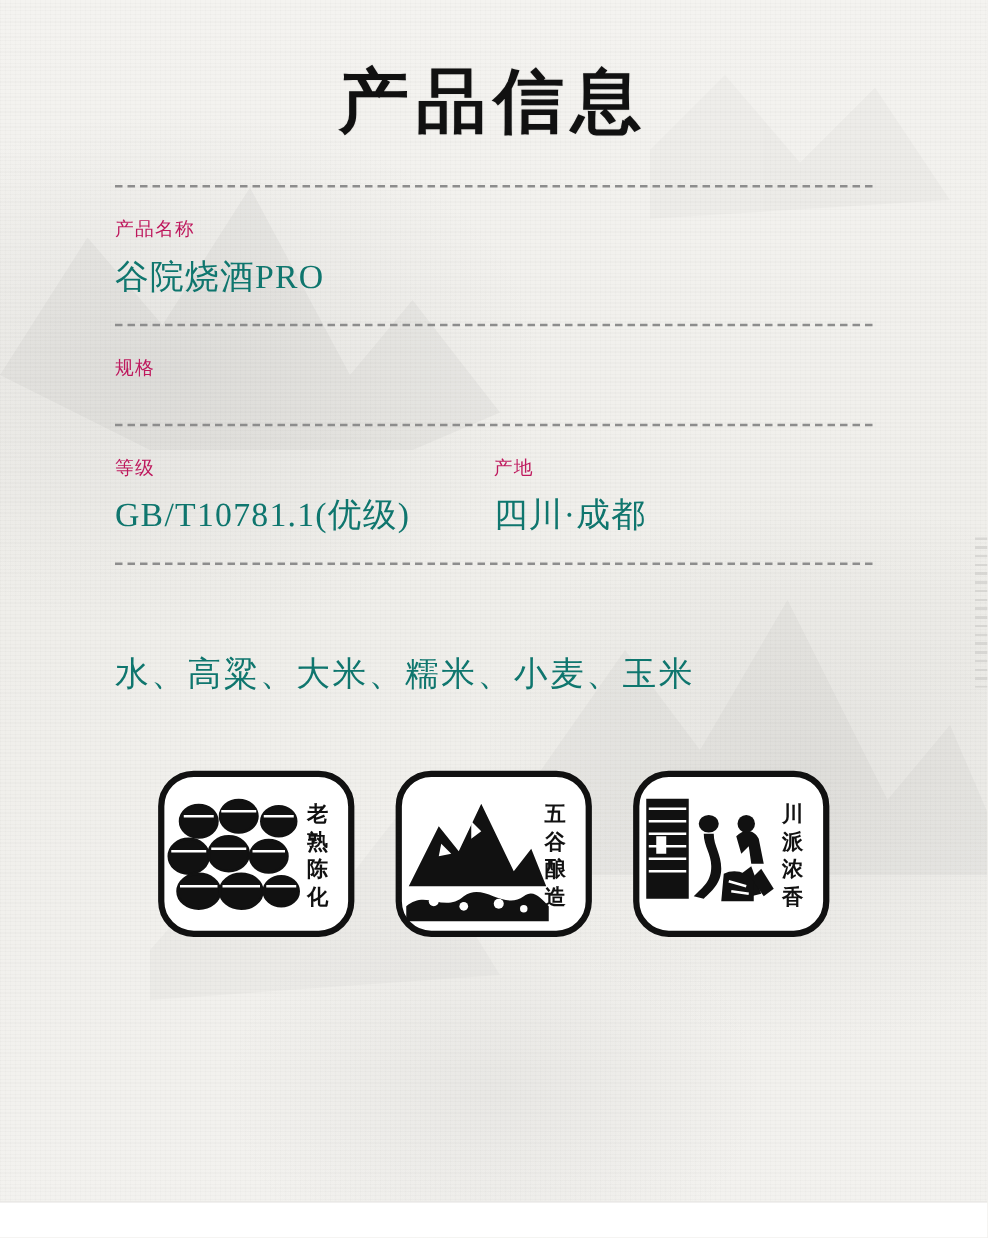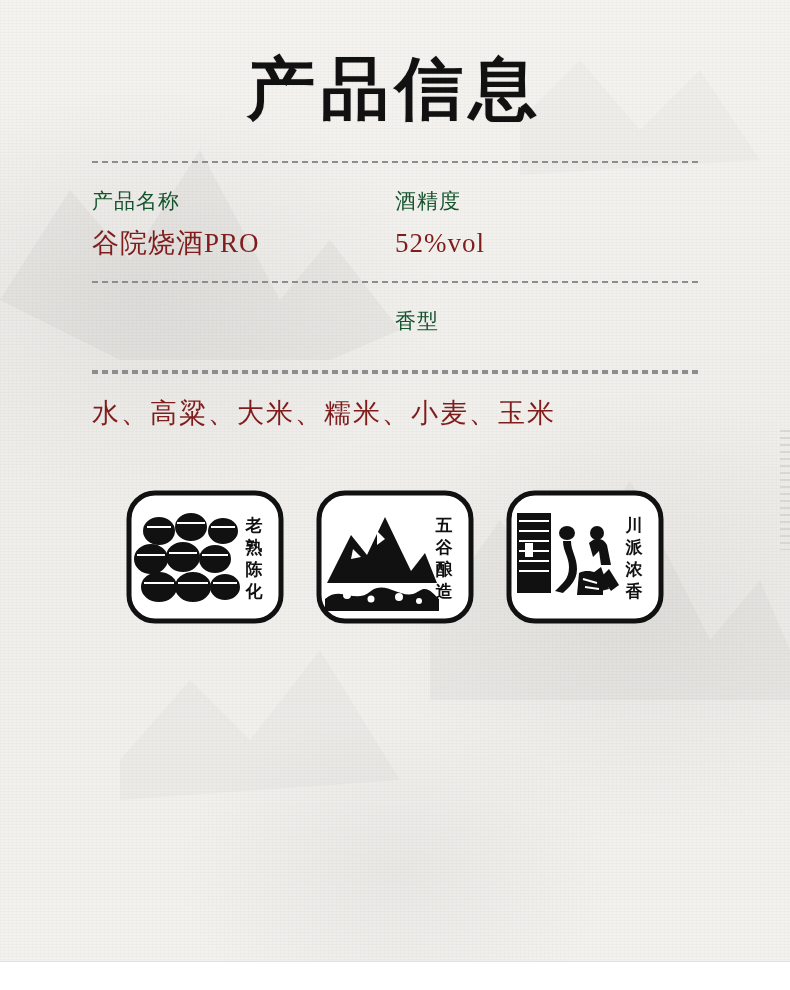--- a/index.html
+++ b/index.html
@@ -43,21 +43,21 @@
   }
 
   .sheet {
     position: absolute;
     inset: 0;
     z-index: 5;
   }
 
   .title {
     text-align: center;
-    font-size: 68px;
+    font-size: 56px;
     letter-spacing: 6px;
     font-weight: 700;
     padding-top: 52px;
     line-height: 1.1;
     color: #111;
     text-shadow: 0 0 1px rgba(0,0,0,0.25);
   }
 
   .table {
     margin: 34px 92px 0 92px;
@@ -73,33 +73,34 @@
     padding: 24px 0 22px 0;
   }
   .cell {
     flex: 0 0 50%;
     padding-right: 12px;
     box-sizing: border-box;
   }
   .cell.wide { flex: 0 0 100%; }
 
   .label {
-    font-size: 21px;
-    color: #14532d;
+    font-size: 15px;
+    color: #be185d;
     letter-spacing: 1px;
     margin-bottom: 13px;
   }
   .value {
     font-size: 27px;
-    color: #7f1d1d;
+    color: #0f766e;
     letter-spacing: 1px;
     line-height: 1.15;
   }
   .value.spread {
     letter-spacing: 2px;
+    margin-top: 48px;
   }
 
   
   .badges {
     display: flex;
     justify-content: center;
     gap: 30px;
     margin-top: 36px;
   }
   .badge {
@@ -149,36 +150,42 @@
   <div class="title">产品信息</div>
 
   <div class="table">
 
     <div class="divider"></div>
     <div class="row">
       <div class="cell">
         <div class="label">产品名称</div>
         <div class="value">谷院烧酒PRO</div>
       </div>
-      <div class="cell">
-        <div class="label">酒精度</div>
-        <div class="value">52%vol</div>
-      </div>
-    </div>
-
-    <div class="divider"></div>
-    <div class="row">
-      <div class="cell">
-      </div>
-      <div class="cell">
-        <div class="label">香型</div>
-      </div>
-    </div>
-
-    <div class="divider"></div>
+    </div>
+
+    <div class="divider"></div>
+    <div class="row">
+      <div class="cell">
+        <div class="label">规格</div>
+      </div>
+      <div class="cell">
+      </div>
+    </div>
+
+    <div class="divider"></div>
+    <div class="row">
+      <div class="cell">
+        <div class="label">等级</div>
+        <div class="value">GB/T10781.1(优级)</div>
+      </div>
+      <div class="cell">
+        <div class="label">产地</div>
+        <div class="value">四川·成都</div>
+      </div>
+    </div>
 
     <div class="divider"></div>
     <div class="row">
       <div class="cell wide">
         <div class="value spread">水、高粱、大米、糯米、小麦、玉米</div>
       </div>
     </div>
 
   </div>
 

